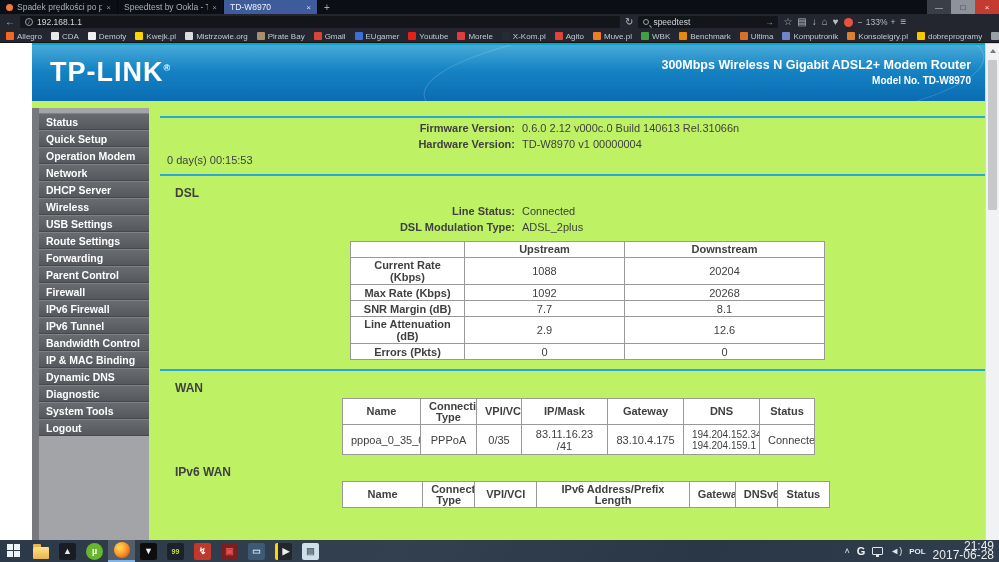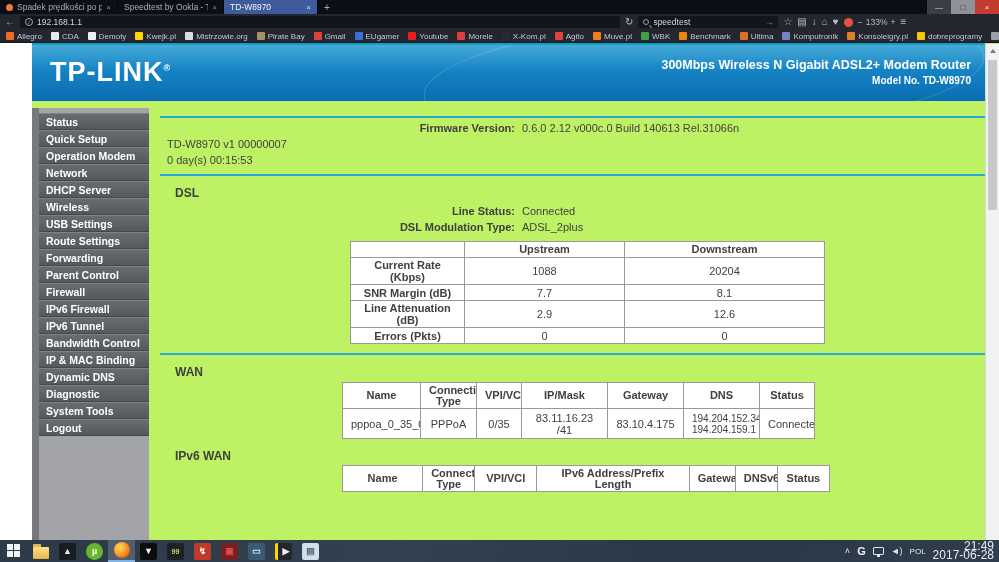--- a/index.html
+++ b/index.html
@@ -94,21 +94,21 @@
   .winlogo i { background:#eef3f7; }
   .folder { position:relative; width:16px; height:12px; background:linear-gradient(180deg,#ffe08a,#e8b64c); border-radius:1px; margin-top:3px; }
   .folder::before { content:""; position:absolute; top:-3px; left:0; width:8px; height:3px; background:#e8b64c; border-radius:1px 1px 0 0; }
   .ffox { width:16px; height:16px; border-radius:50%; background:radial-gradient(circle at 35% 35%, #ffd24a 10%, #ff9a2e 45%, #e05e12 80%); position:relative; }
   .media-bar { border-left:3px solid #ffd400; padding-left:2px; }
   .tray { margin-left:auto; display:flex; align-items:center; gap:7px; padding-right:5px; color:#e8ecef; }
   .tray .tico { font-size:9px; color:#dfe5ea; }
   .glogo { font-size:11px; font-weight:bold; color:#eef3f7; }
   .netico { width:11px; height:8px; border:1px solid #dfe5ea; border-radius:1px; position:relative; }
   .netico::after { content:""; position:absolute; left:3px; bottom:-3px; width:3px; height:2px; background:#dfe5ea; }
-  .lang { font-size:8px; font-weight:normal; }
+  .lang { font-size:8px; font-weight:bold; }
   .clock { text-align:right; font-size:12px; line-height:9px; }
 </style>
 </head>
 <body>
 
 <div class="screen">
 
   <div class="tabbar">
     <div class="tab" style="width:118px">
       <span class="fav8" style="background: rgb(245, 121, 59);"></span>
@@ -276,21 +276,22 @@
 
       <div class="content">
         <div class="divider d1"></div>
 
         <div class="kvs">
           <div class="kv">
               <span class="k">Firmware Version:</span>
               <span class="v">0.6.0 2.12 v000c.0 Build 140613 Rel.31066n</span>
             </div>
           <div class="kv">
-              <span class="v">TD-W8970 v1 00000007</span>
+              <span class="k">Hardware Version:</span>
+              <span class="v">TD-W8970 v1 00000004</span>
             </div>
           <div class="kv">
               <span class="v">0 day(s) 00:15:53</span>
             </div>
         </div>
         <div class="divider d2"></div>
 
         <div class="sechead mt10">DSL</div>
         <div class="kvs" style="margin-top:3px">
           <div class="kv">
@@ -312,20 +313,25 @@
           <tbody>
               <tr>
             <th></th>
             <th>Upstream</th>
             <th>Downstream</th>
           </tr>
           <tr>
                 <td class="rowhead">Current Rate (Kbps)</td>
                 <td>1088</td>
                 <td>20204</td>
+              </tr>
+          <tr>
+                <td class="rowhead">Max Rate (Kbps)</td>
+                <td>1092</td>
+                <td>20268</td>
               </tr>
           <tr>
                 <td class="rowhead">SNR Margin (dB)</td>
                 <td>7.7</td>
                 <td>8.1</td>
               </tr>
           <tr>
                 <td class="rowhead">Line Attenuation (dB)</td>
                 <td>2.9</td>
                 <td>12.6</td>

